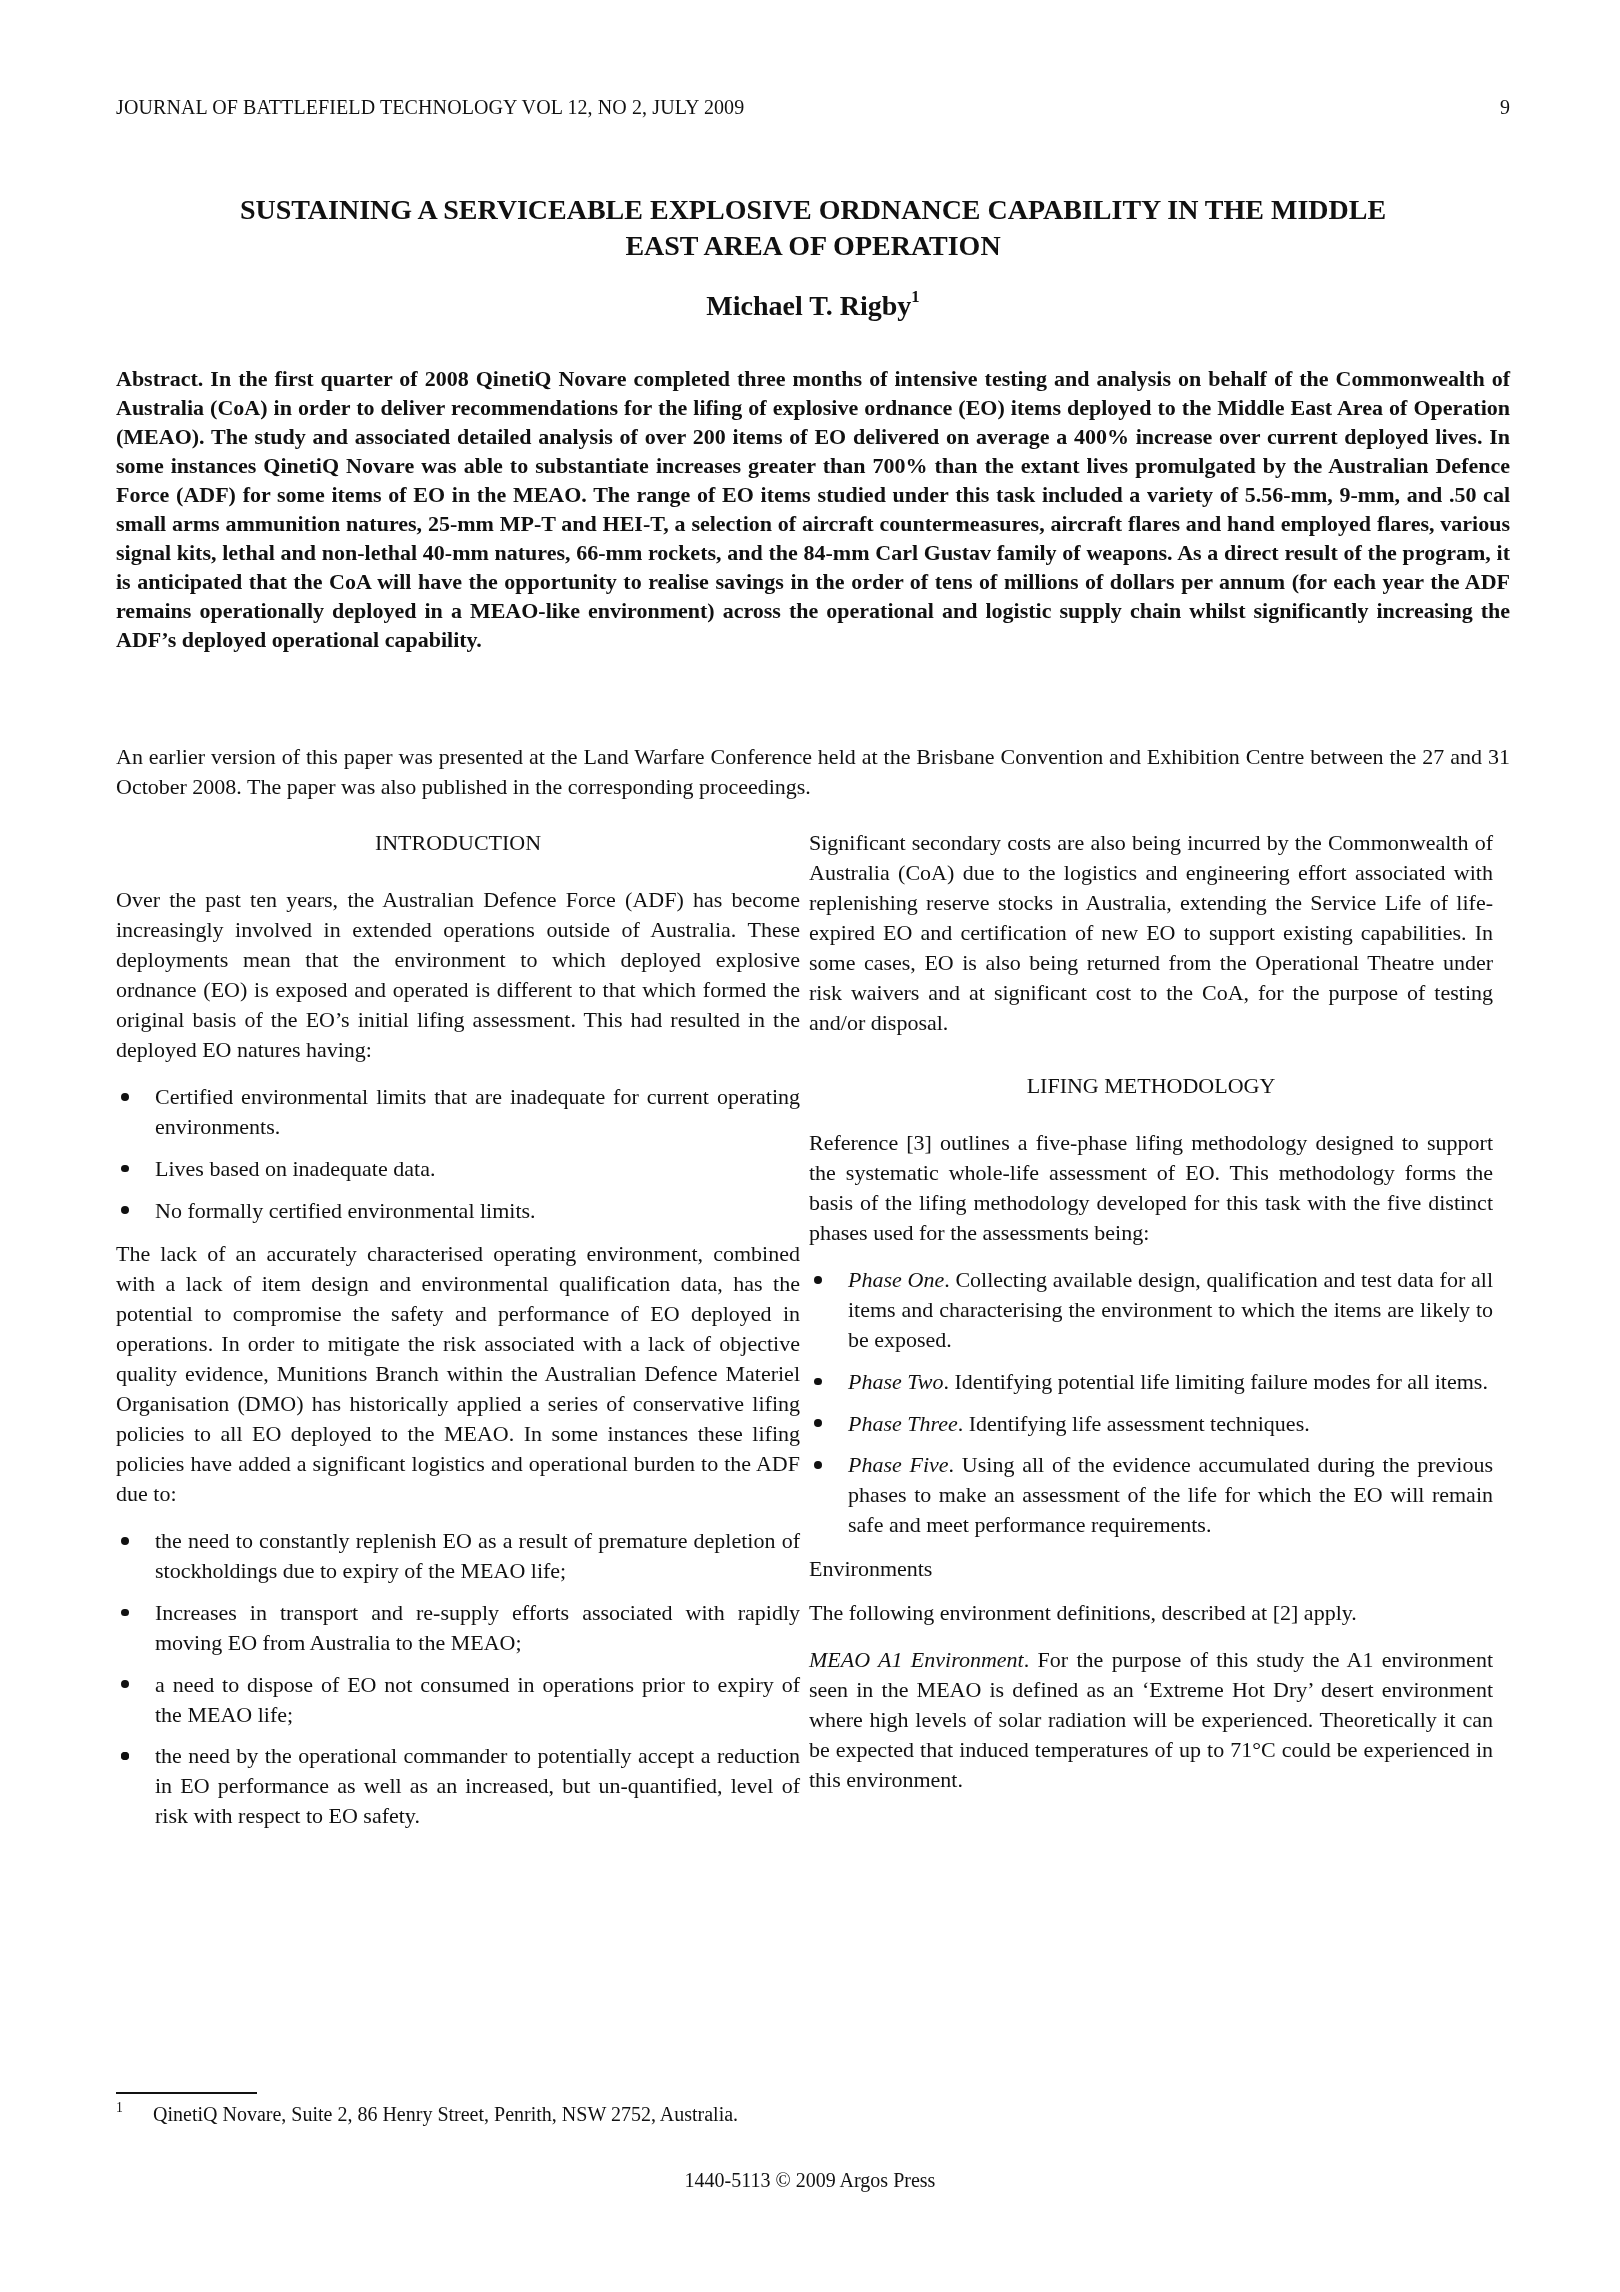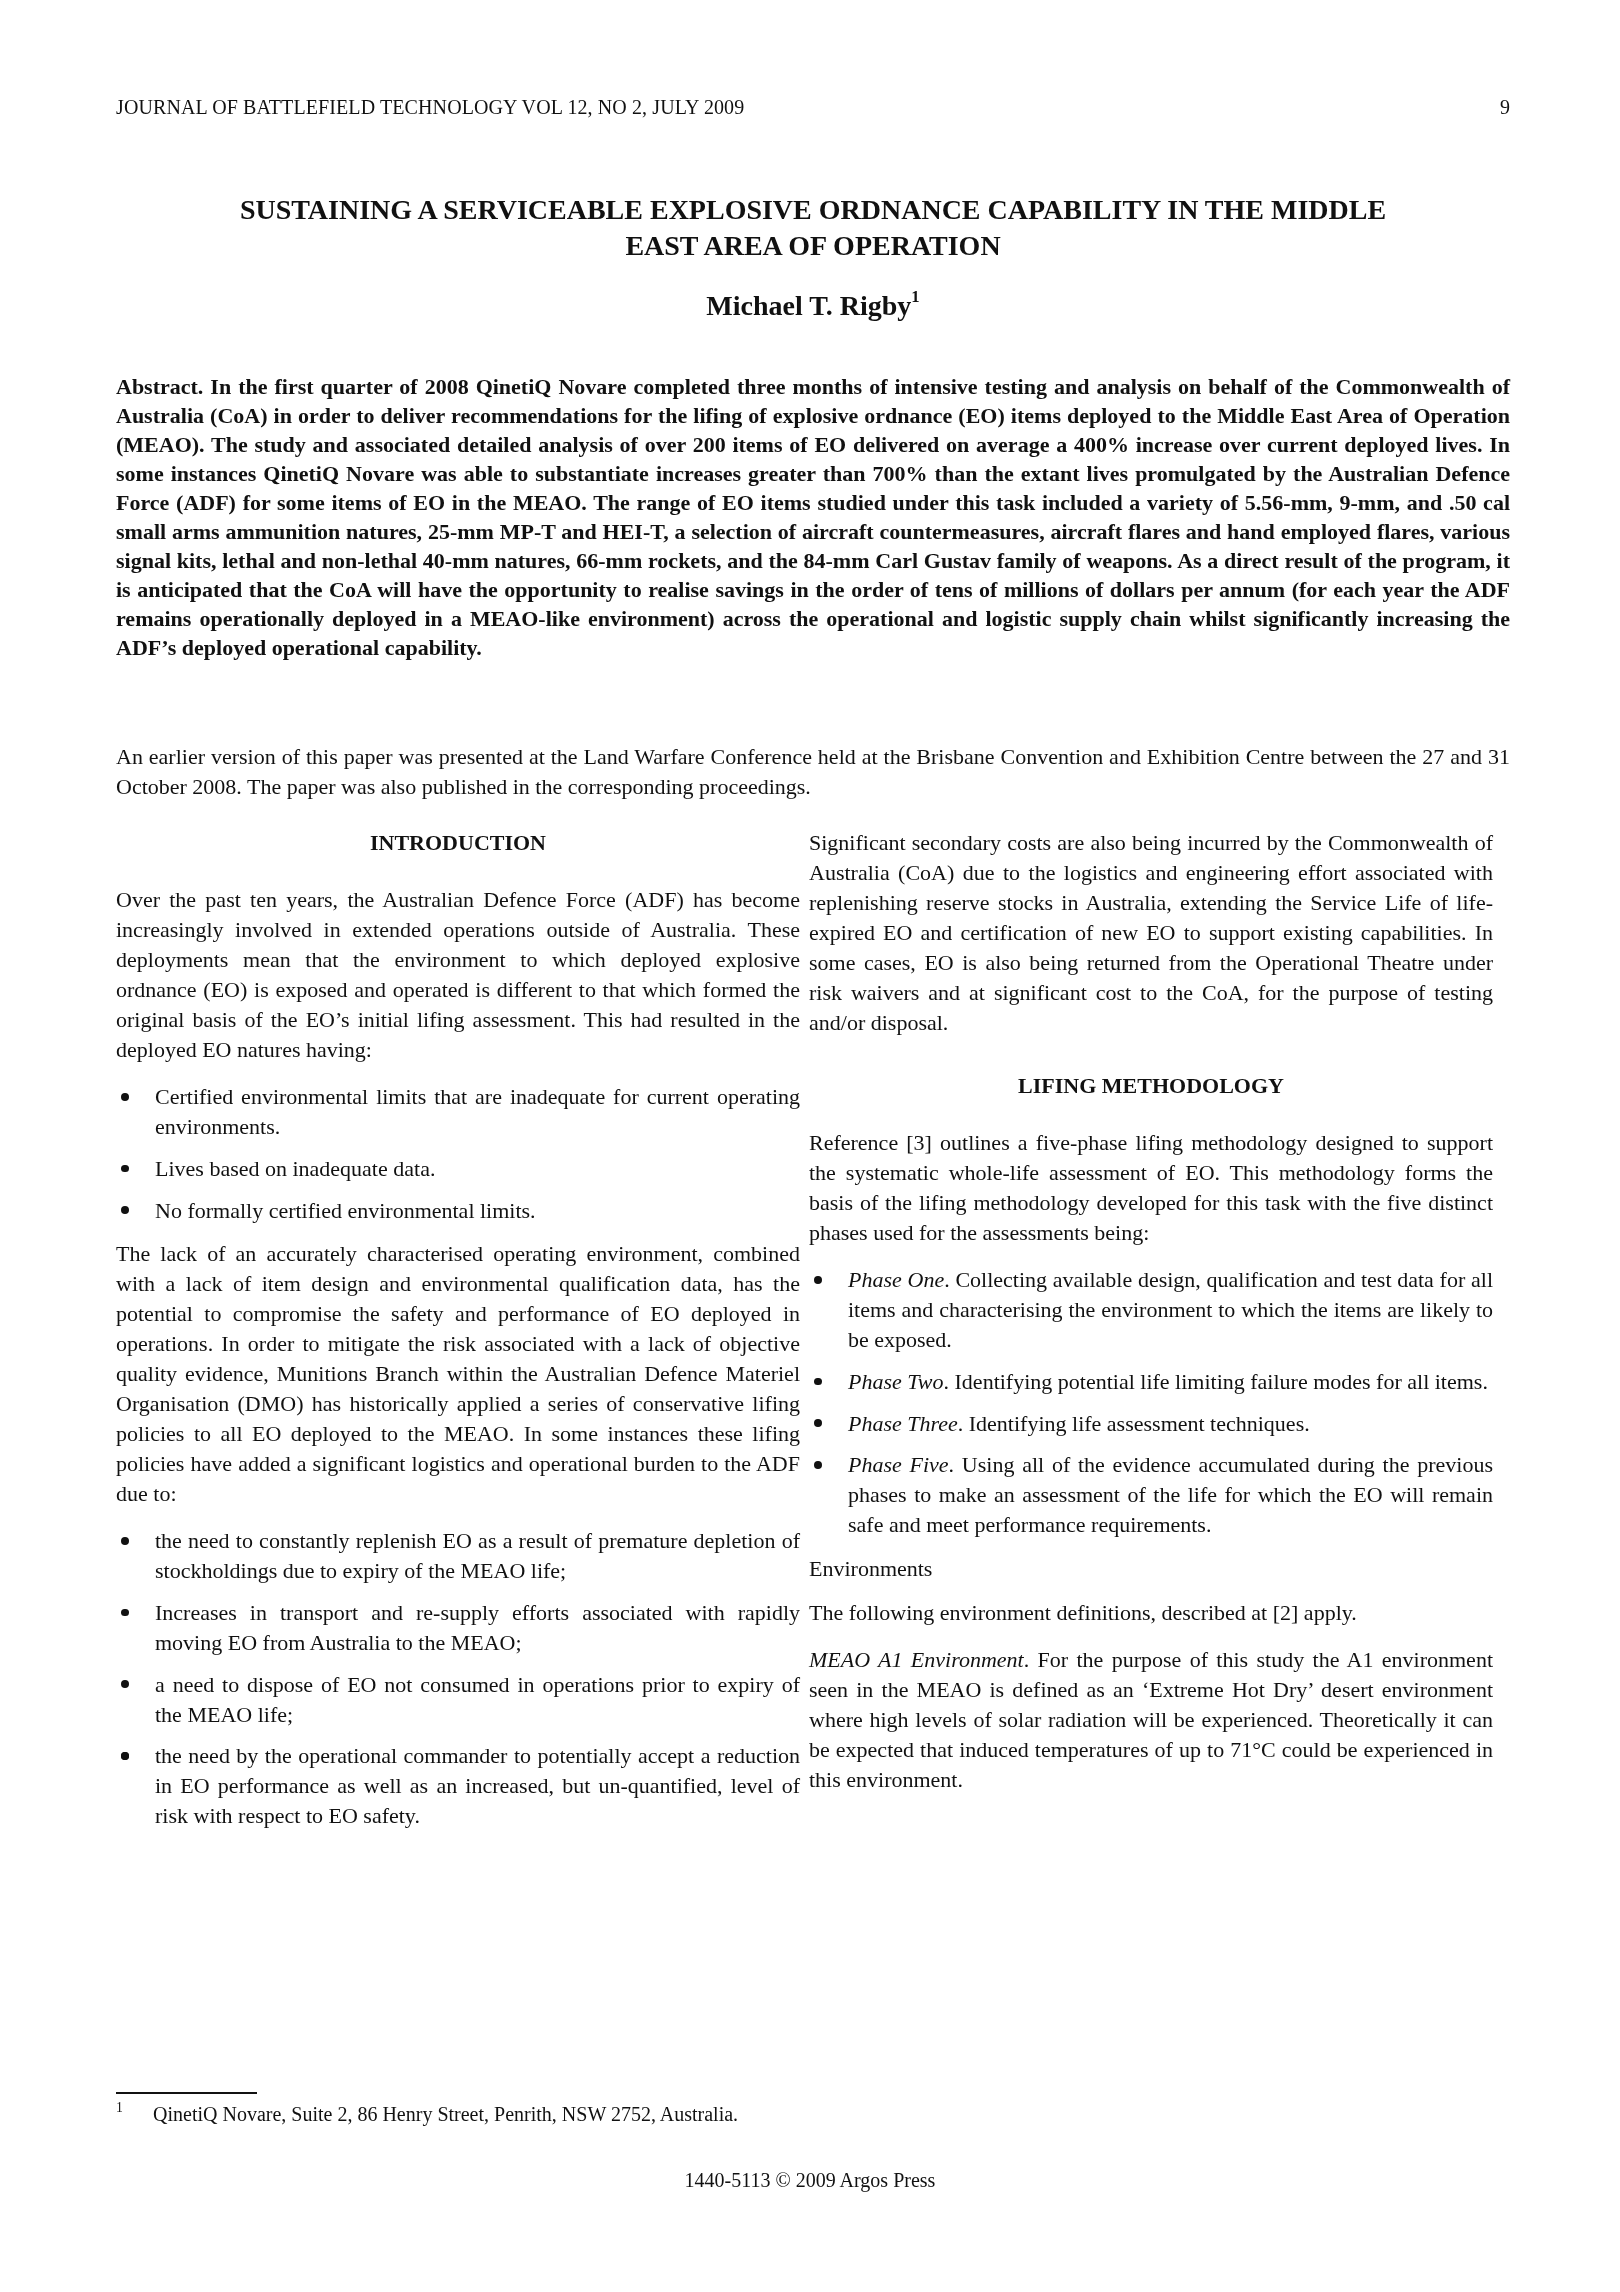--- a/index.html
+++ b/index.html
@@ -15,37 +15,37 @@
     .title {
       position: absolute; left: 116px; right: 110px; top: 192px;
       text-align: center; font-weight: bold; font-size: 28px; line-height: 36px;
     }
     .author {
       position: absolute; left: 116px; right: 110px; top: 290px;
       text-align: center; font-weight: bold; font-size: 28px;
     }
     .author sup { font-size: 16.7px; position: relative; top: -2.9px; }
     .abstract {
-      position: absolute; left: 116px; right: 110px; top: 372px;
+      position: absolute; left: 116px; right: 110px; top: 364px;
       font-weight: bold; font-size: 22px; line-height: 29px;
       text-align: justify; margin: 0;
     }
     .prev-version {
       position: absolute; left: 116px; right: 110px; top: 742px;
       font-size: 22px; line-height: 30px; text-align: justify; margin: 0;
     }
     .col {
       position: absolute; top: 828px; width: 684px;
       font-size: 22px; line-height: 30px;
     }
     .col-left { left: 116px; }
     .col-right { left: 809px; }
     .col p { margin: 0 0 16.7px 0; text-align: justify; }
     .section-heading {
-      text-align: center; font-weight: bold; font-size: 22px;
+      text-align: center; font-weight: normal; font-size: 22px;
       margin: 0 0 27.4px 0;
     }
     .subsection-heading {
       font-weight: normal; font-size: 22px; margin: 0 0 13.7px 0;
     }
     ul.bullets { list-style: none; margin: 0 0 13.7px 0; padding: 0; }
     ul.bullets li {
       position: relative; padding-left: 39px; margin: 0 0 11.8px 0;
       text-align: justify;
     }

